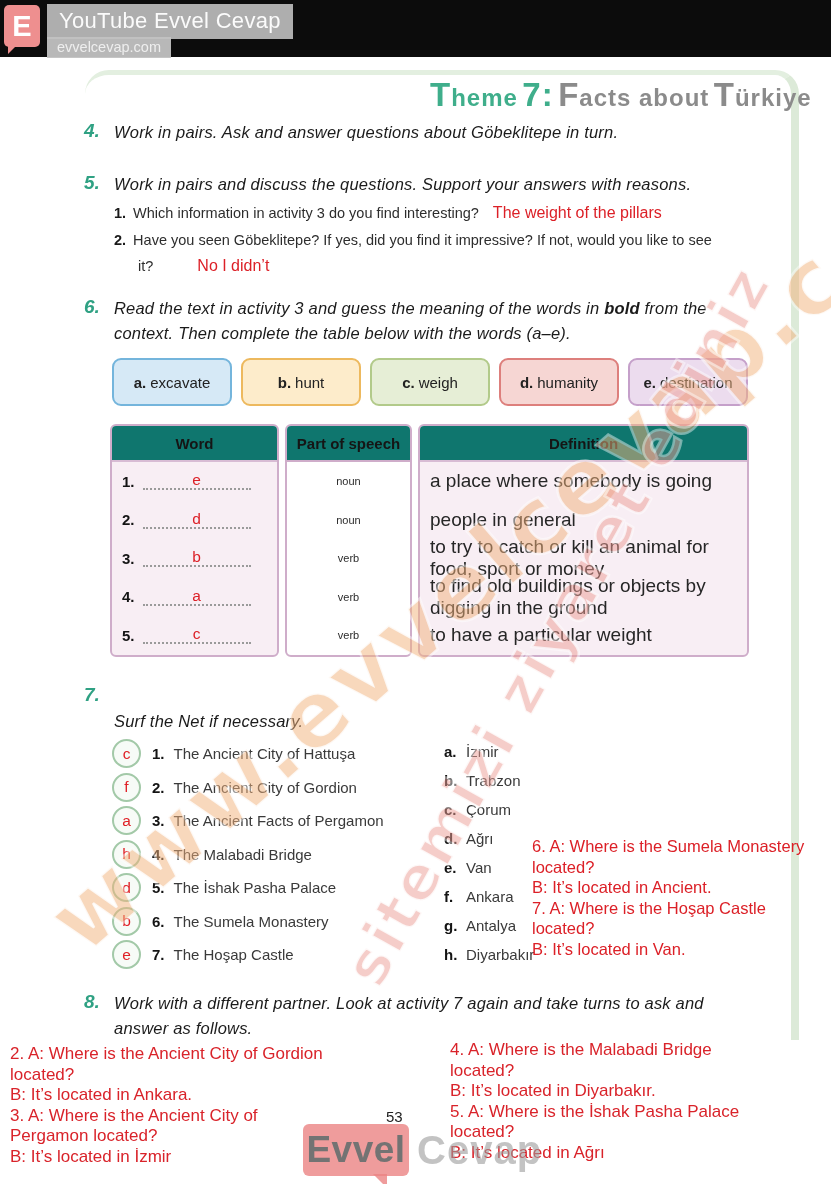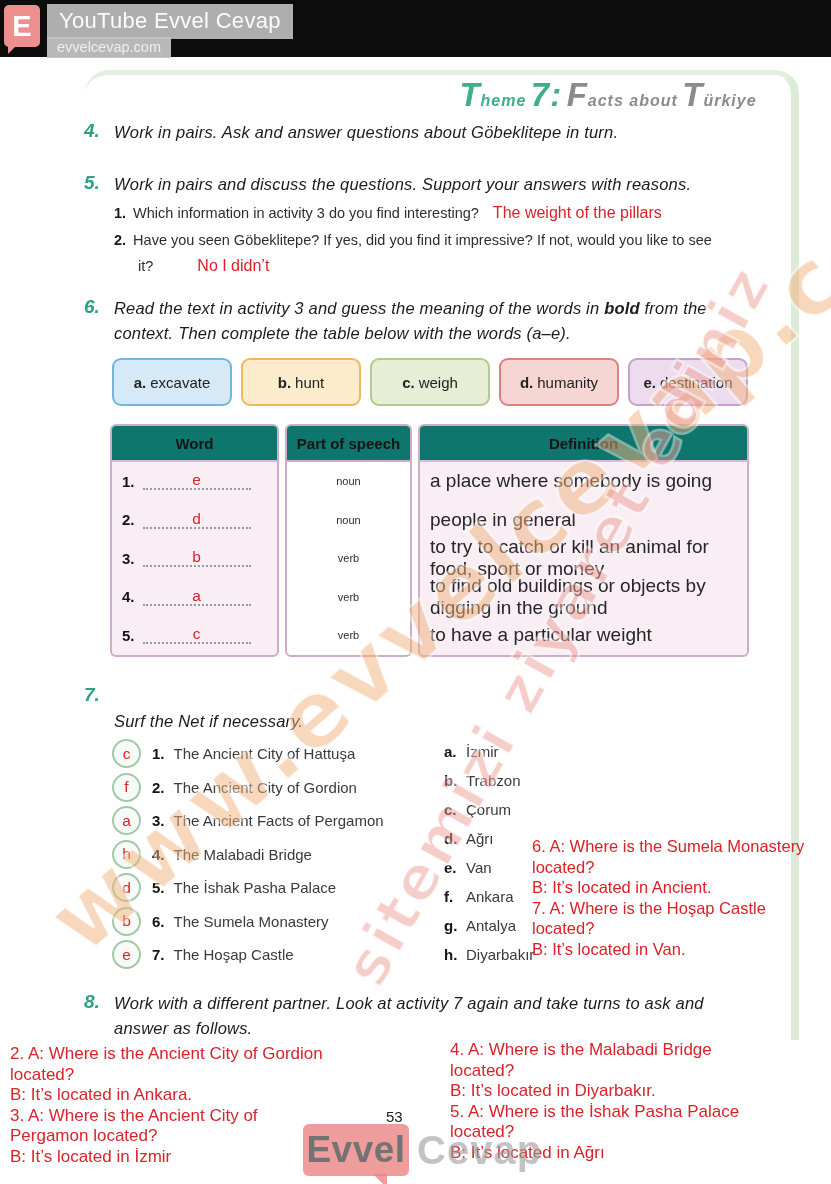--- a/index.html
+++ b/index.html
@@ -16,21 +16,21 @@
     padding:4px 12px 5px 12px;letter-spacing:.3px;}
   .brandbox2{left:47px;top:37px;background:rgba(194,194,194,.95);color:#eeeeee;font-size:14.5px;
     padding:2px 10px 3px 10px;}
 
   
   .frame{left:85px;top:70px;width:706px;height:965px;border-top:5px solid #e3efe0;
     border-right:8px solid #dcead8;border-top-left-radius:24px;border-top-right-radius:24px;}
 
   
   .theme{left:430px;top:76px;width:356px;text-align:center;white-space:nowrap;}
-  .theme-part{display:inline-block;font-style:italic;font-size:16px;letter-spacing:1px;font-weight:bold;}
+  .theme-part{display:inline-block;font-size:24px;letter-spacing:1px;font-weight:bold;}
   .theme-part::first-letter{font-size:33px;}
   .tp-green{color:#3fae8b;}
   .tp-gray{color:#8b8b8b;}
 
   
   .act-num{color:#2fa183;font-weight:bold;font-style:italic;font-size:19px;}
   .hand{font-style:italic;color:#1b1b1b;font-size:16.5px;line-height:25px;letter-spacing:.2px;}
   .sub{font-size:14.5px;color:#2d2d2d;line-height:19px;}
   .sub-num{font-weight:bold;color:#1a1a1a;margin-right:7px;}
   .ans-inline{color:#dc2027;font-size:16px;margin-left:14px;}

